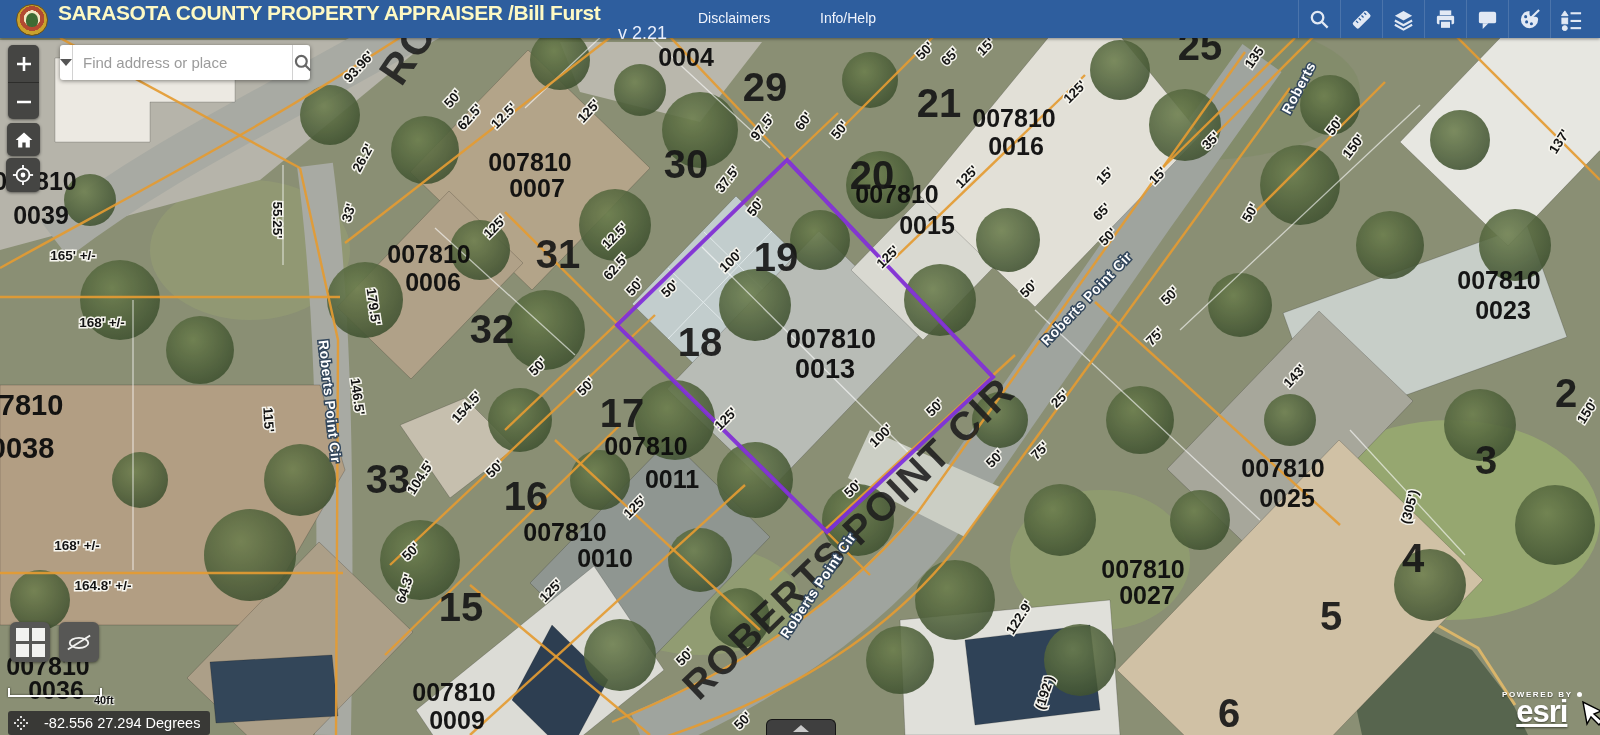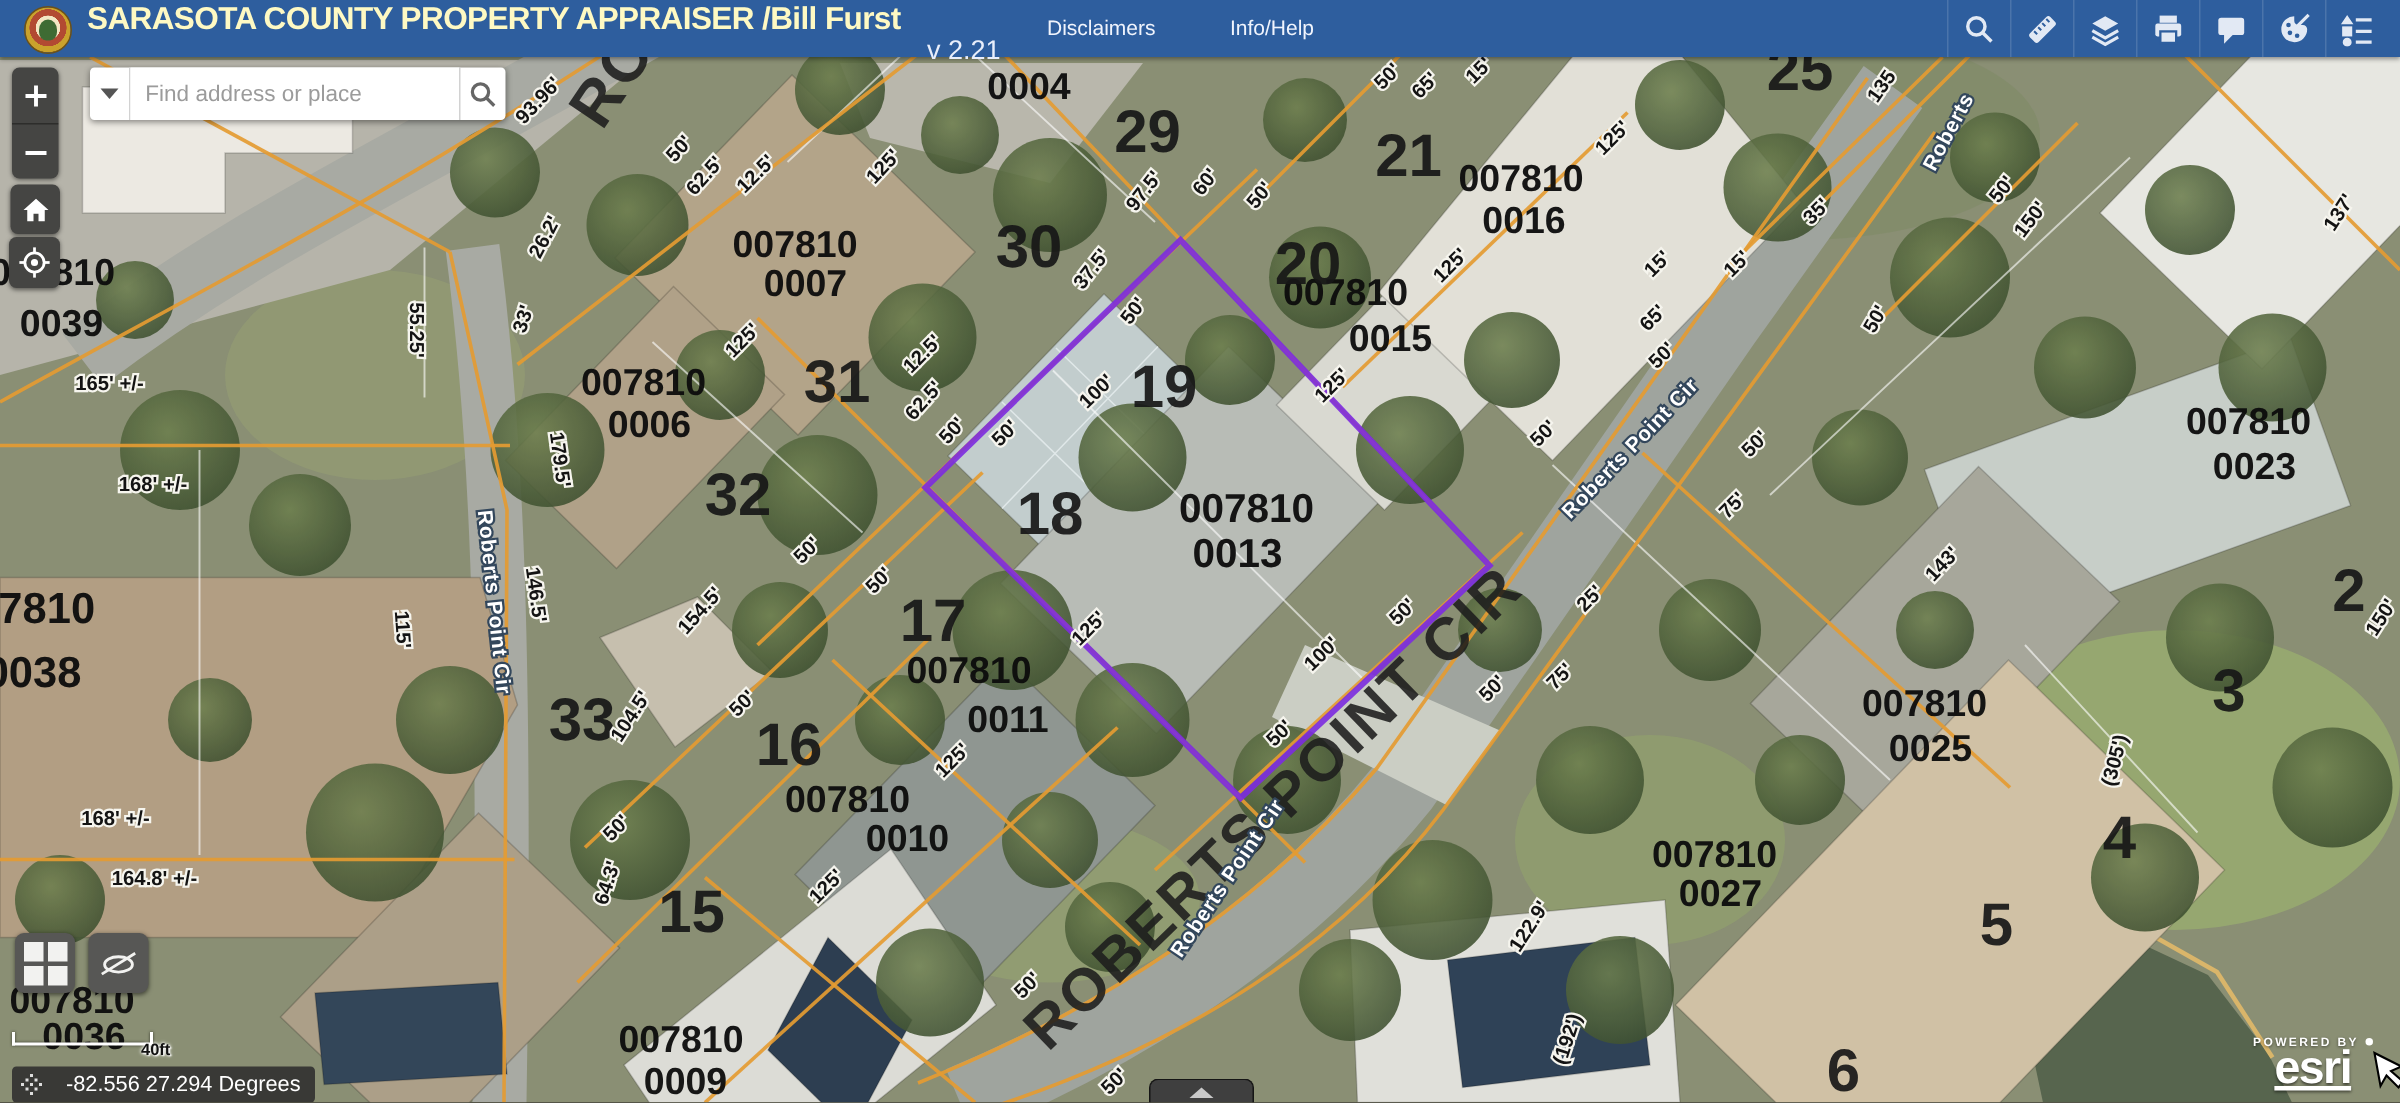--- a/index.html
+++ b/index.html
@@ -14,21 +14,21 @@
   .seal i{position:absolute;left:9px;top:8px;width:12px;height:14px;background:#3e6b33;border-radius:50% 50% 40% 40%;display:block;}
   .hdr-title{position:absolute;left:58px;top:1px;color:#fef9c3;font-size:21px;font-weight:bold;letter-spacing:-.4px;white-space:nowrap;}
   .hdr-ver{position:absolute;left:618px;top:23px;color:#e8eefb;font-size:18px;font-weight:normal;}
   .hdr-link{position:absolute;top:10px;color:#f0f4fd;font-size:14px;cursor:pointer;}
   .hdr-link.d1{left:698px;text-align:center;} .hdr-link.d2{left:788px;margin-left:32px;}
   .hdr-tools{position:absolute;right:8px;top:0;height:38px;display:flex;}
   .tool{width:41px;height:38px;display:flex;align-items:center;justify-content:center;
         border-left:1px solid rgba(255,255,255,.14);cursor:pointer;}
   .tool svg{display:block;}
   
-  .search{position:absolute;left:60px;top:45px;width:277px;height:35px;background:#fff;border-radius:3px;
+  .search{position:absolute;left:60px;top:45px;width:250px;height:35px;background:#fff;border-radius:3px;
           display:flex;align-items:stretch;box-shadow:0 1px 4px rgba(0,0,0,.45);z-index:25;}
   .dd{width:31px;border-right:1px solid #d2d2d2;display:flex;align-items:center;justify-content:center;cursor:pointer;}
   .dd b{width:0;height:0;border-left:6px solid transparent;border-right:6px solid transparent;border-top:7px solid #555;}
   .search input{flex:1;border:0;outline:none;font-size:15px;padding:0 10px;color:#333;font-family:"Liberation Sans",sans-serif;}
   .search input::placeholder{color:#9b9b9b;}
   .sbtn{width:36px;border-left:1px solid #d2d2d2;display:flex;align-items:center;justify-content:center;cursor:pointer;}
   
   .mbtn{position:absolute;background:#454543;border-radius:5px;box-shadow:0 1px 3px rgba(0,0,0,.5);z-index:25;cursor:pointer;}
   .zoomctl{left:8px;top:45px;width:31px;height:74px;overflow:hidden;}
   .zoomctl .half{width:31px;height:37px;display:flex;align-items:center;justify-content:center;cursor:pointer;}

